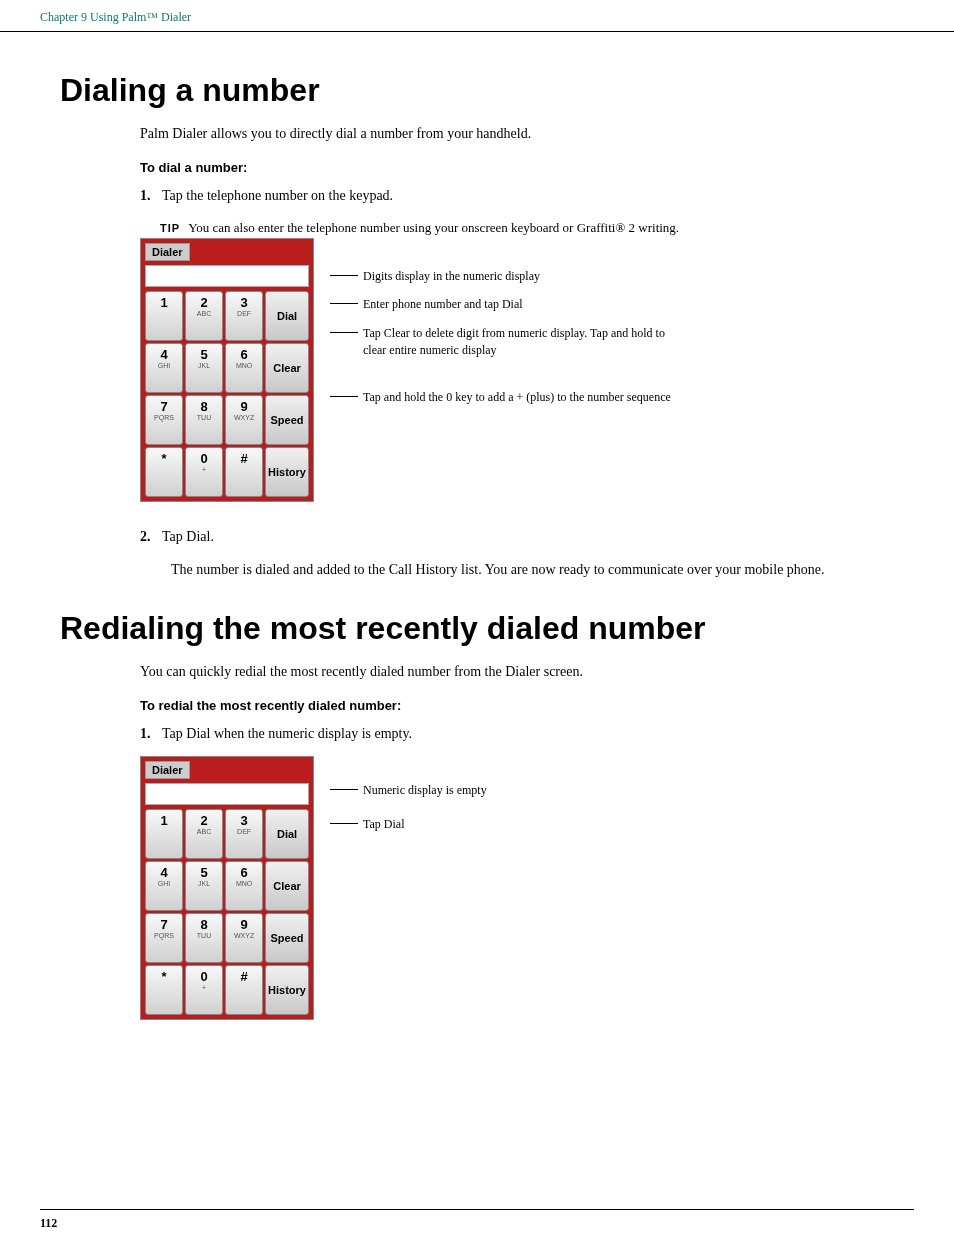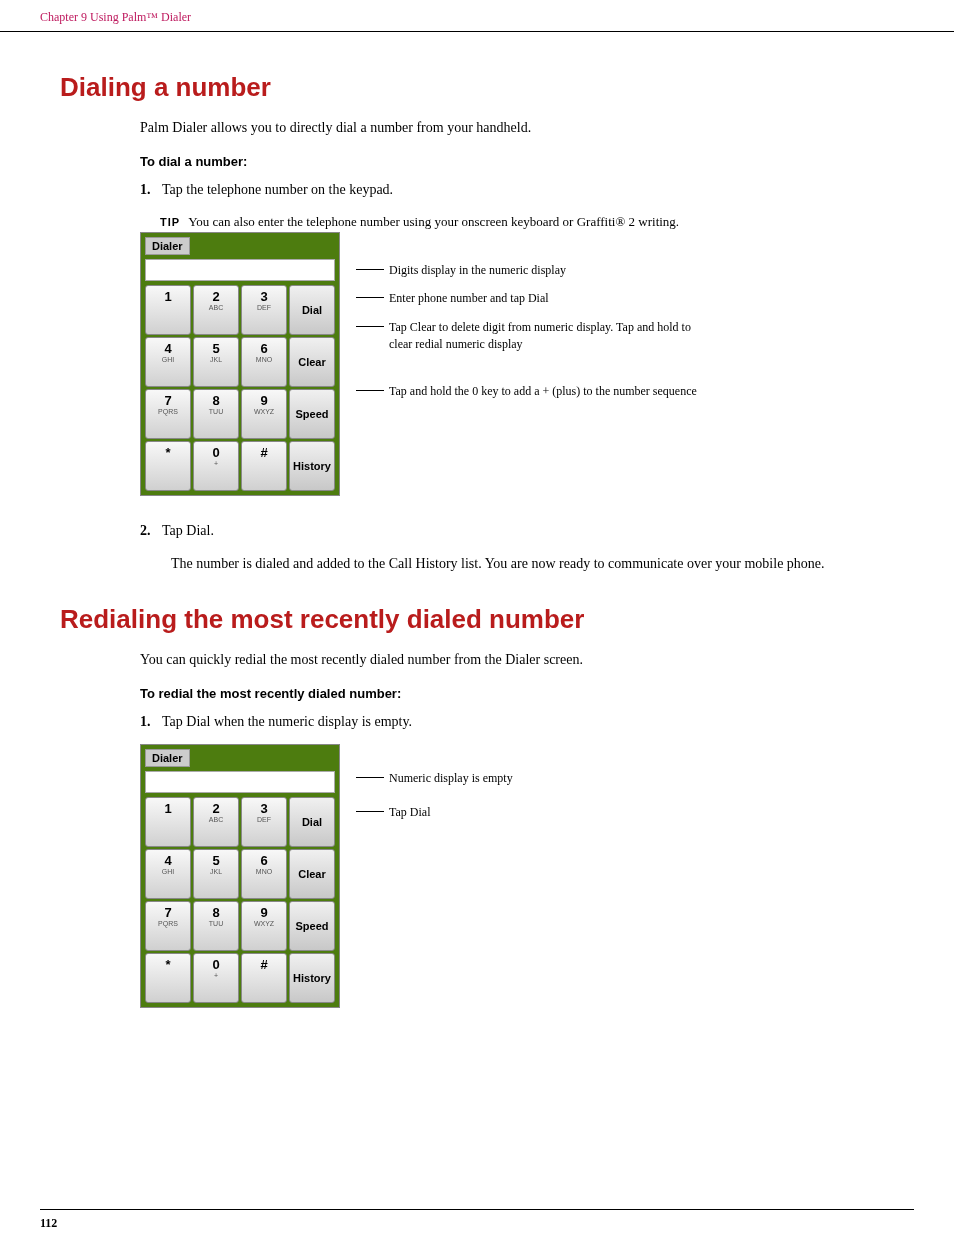--- a/index.html
+++ b/index.html
@@ -10,32 +10,32 @@
       color: #000;
       width: 954px;
       min-height: 1235px;
       position: relative;
     }
 
     .page-header {
       border-bottom: 1px solid #000;
       padding: 10px 40px 6px 40px;
       font-size: 12px;
-      color: #be185d;
+      color: #0f766e;
     }
 
     .page-content {
       padding: 30px 60px 60px 60px;
     }
 
     .section-title {
       font-family: Arial, Helvetica, sans-serif;
-      font-size: 26px;
-      font-weight: bold;
-      color: #b91c1c;
+      font-size: 32px;
+      font-weight: bold;
+      color: #000000;
       margin-bottom: 14px;
       margin-top: 10px;
     }
 
     .section-intro {
       margin-left: 80px;
       margin-bottom: 16px;
       font-size: 14px;
       line-height: 1.5;
     }
@@ -80,22 +80,22 @@
       font-family: Arial, Helvetica, sans-serif;
       font-weight: bold;
       font-size: 11px;
       text-transform: uppercase;
       letter-spacing: 1px;
       margin-right: 8px;
     }
 
     .dialer-widget {
       border: 1px solid #888;
-      background: #4d7c0f;
-      width: 200px;
+      background: #b91c1c;
+      width: 174px;
       flex-shrink: 0;
       padding: 4px;
     }
 
     .dialer-title-bar {
       background: #cccccc;
       border: 1px solid #999;
       padding: 2px 6px;
       font-family: Arial, sans-serif;
       font-size: 11px;
@@ -298,21 +298,21 @@
         <div class="ann-row" style="margin-bottom:4px;">
           <span class="ann-dash"></span>
           <span class="ann-txt">Digits display in the numeric display</span>
         </div>
         <div class="ann-row" style="margin-bottom:4px;">
           <span class="ann-dash"></span>
           <span class="ann-txt">Enter phone number and tap Dial</span>
         </div>
         <div class="ann-row" style="margin-bottom:4px;">
           <span class="ann-dash"></span>
-          <span class="ann-txt">Tap Clear to delete digit from numeric display. Tap and hold to clear redial numeric display</span>
+          <span class="ann-txt">Tap Clear to delete digit from numeric display. Tap and hold to clear entire numeric display</span>
         </div>
         <div style="height:10px;"></div>
         <div class="ann-row">
           <span class="ann-dash"></span>
           <span class="ann-txt">Tap and hold the 0 key to add a + (plus) to the number sequence</span>
         </div>
       </div>
     </div>
 
     <div class="step-list">

